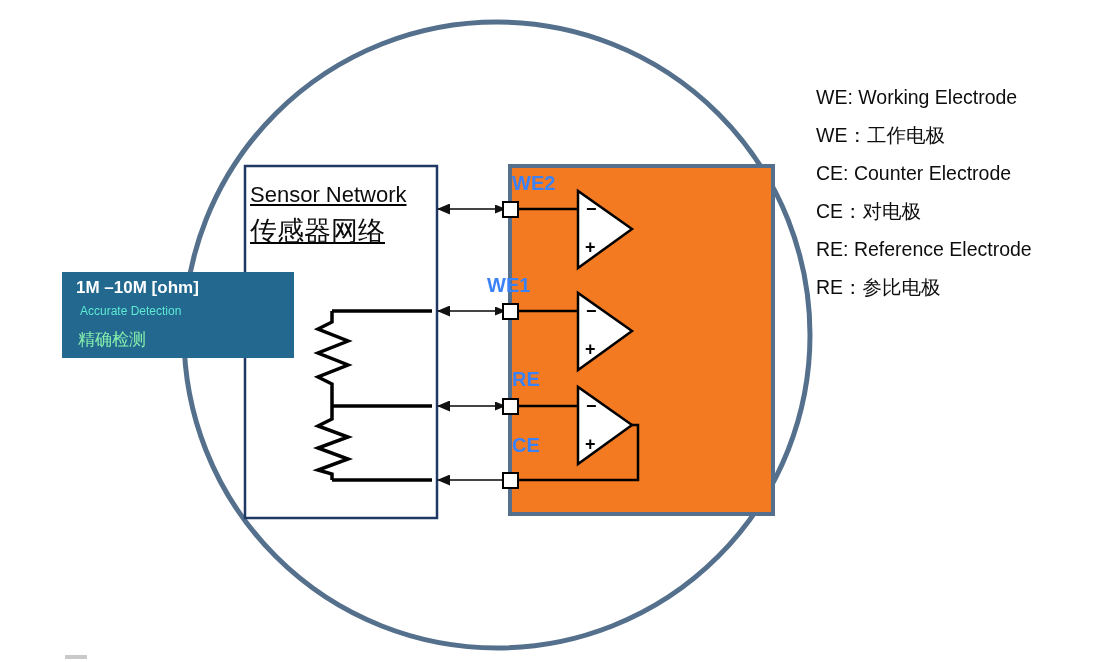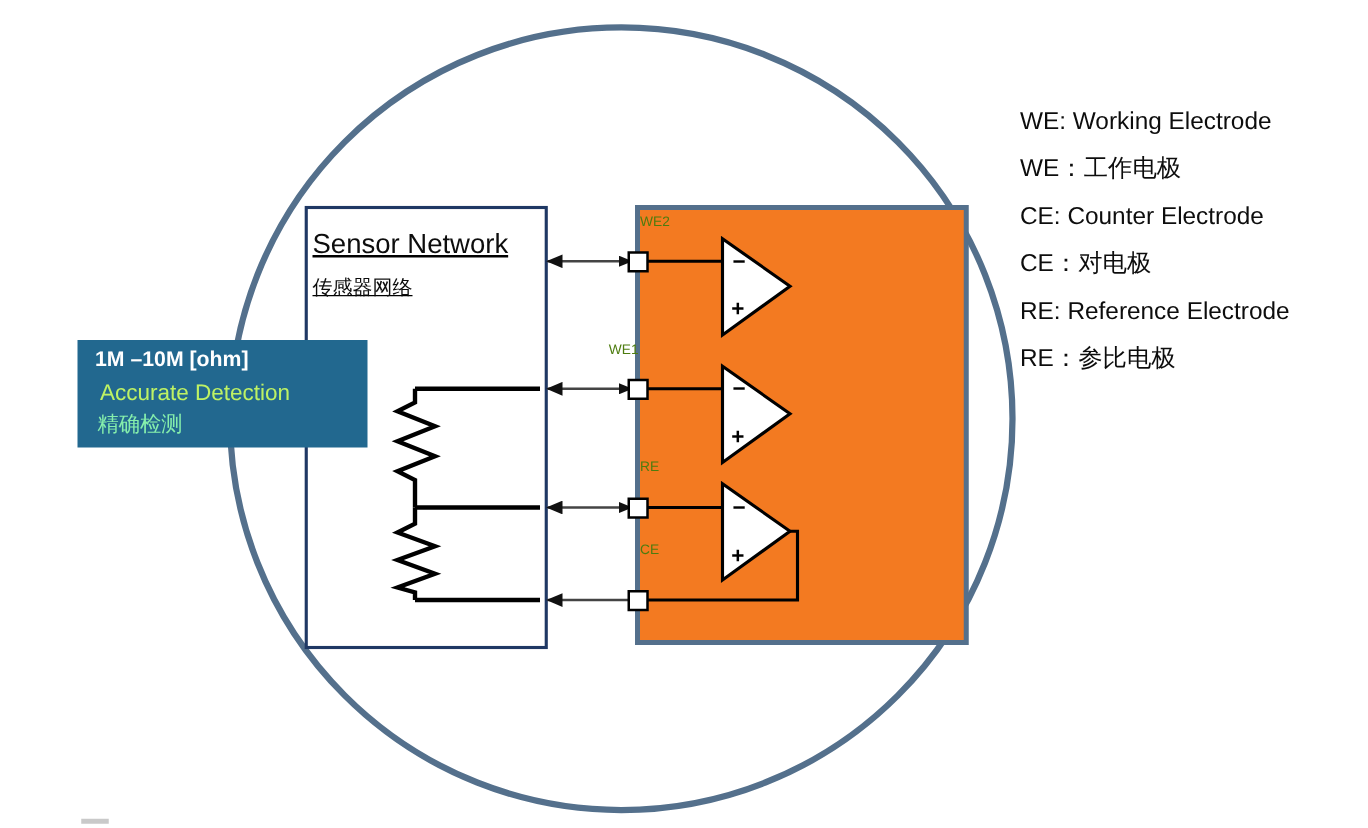--- a/index.html
+++ b/index.html
@@ -5,28 +5,28 @@
   html,body{margin:0;padding:0;background:#ffffff;}
   body{width:1094px;height:662px;overflow:hidden;font-family:"Liberation Sans",sans-serif;}
   #stage{position:relative;width:1094px;height:662px;background:#fff;}
   svg.layer{position:absolute;left:0;top:0;width:1094px;height:662px;}
 
   .legend{position:absolute;left:816px;top:78px;width:270px;}
   .legend-line{font-size:19.5px;color:#0d0d0d;line-height:38px;white-space:nowrap;font-family:"Liberation Sans",sans-serif;}
 
   .callout{position:absolute;left:62px;top:272px;width:232px;height:86px;background:#22688f;}
   .callout .l1{position:absolute;left:14px;top:6px;font-size:17px;font-weight:bold;color:#ffffff;white-space:nowrap;}
-  .callout .l2{position:absolute;left:18px;top:32px;font-size:18px;color:#bef264;white-space:nowrap;}
+  .callout .l2{position:absolute;left:18px;top:32px;font-size:12px;color:#5eead4;white-space:nowrap;}
   .callout .l3{position:absolute;left:16px;top:56px;font-size:17px;color:#86efac;white-space:nowrap;}
 
   .sensor-label{position:absolute;left:250px;top:178px;width:190px;text-decoration:underline;}
   .sensor-label .en{font-size:22px;color:#0d0d0d;line-height:34px;white-space:nowrap;}
-  .sensor-label .zh{font-size:16px;color:#0d0d0d;line-height:38px;white-space:nowrap;}
+  .sensor-label .zh{font-size:27px;color:#0d0d0d;line-height:38px;white-space:nowrap;}
 
-  .term-label{position:absolute;font-size:11px;font-weight:normal;color:#4d7c0f;white-space:nowrap;}
+  .term-label{position:absolute;font-size:20px;font-weight:bold;color:#3b82f6;white-space:nowrap;}
   .watermark{position:absolute;left:65px;top:655px;width:22px;height:4px;background:#c9c9c9;}
 </style>
 </head>
 <body>
 
 <div id="stage">
 
   <svg class="layer" viewBox="0 0 1094 662">
 
     <circle cx="497" cy="335" r="313" fill="none" stroke="#54708c" stroke-width="5"></circle>

